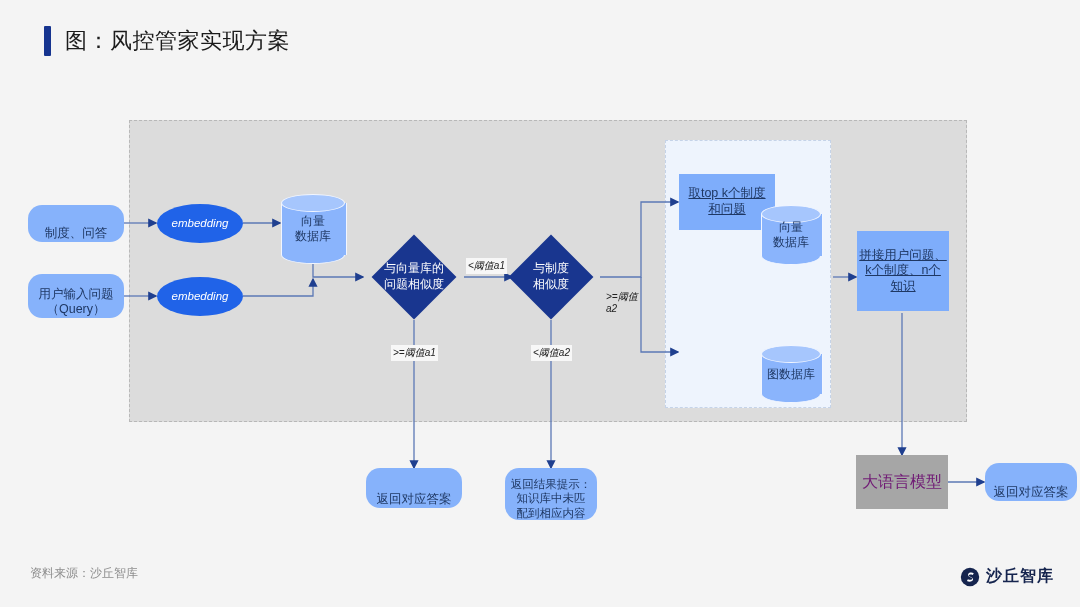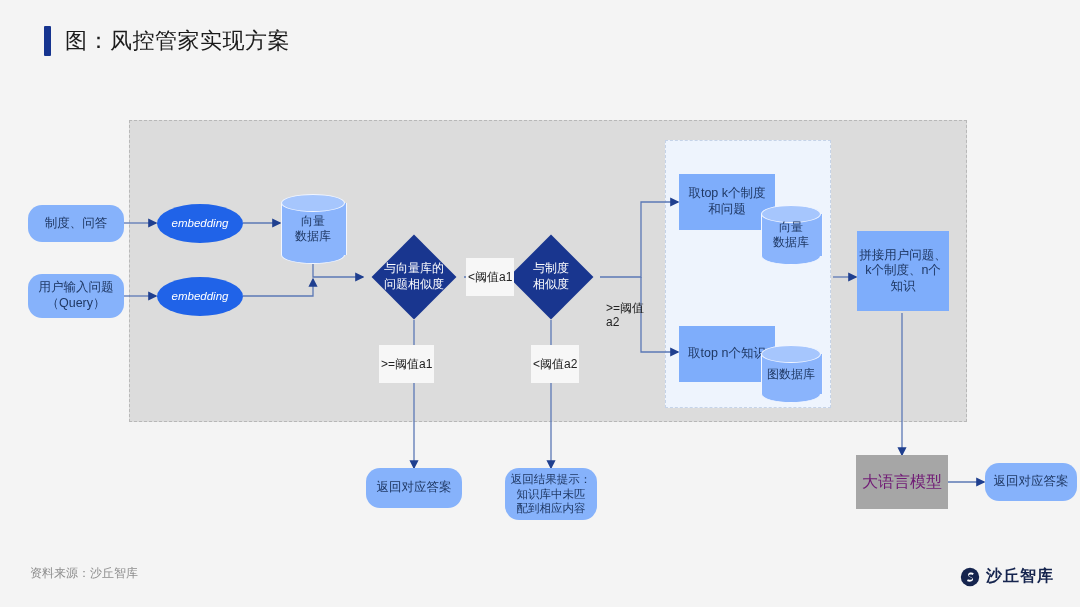--- a/index.html
+++ b/index.html
@@ -22,23 +22,23 @@
   .panel{position:absolute;box-sizing:border-box;}
   #panel-gray{left:129px;top:120px;width:838px;height:302px;background:#dcdcdc;
               border:1px dashed #b8b8b8;}
   #panel-blue{left:665px;top:140px;width:166px;height:268px;background:#eef4fd;
               border:1px dashed #c5d3e8;}
 
   
   .node{position:absolute;box-sizing:border-box;display:flex;align-items:center;
         justify-content:center;text-align:center;line-height:1.25;}
 
-  .rounded{background:#86b2fb;border-radius:14px;color:#1f3864;font-size:12.5px;}
+  .rounded{background:#86b2fb;border-radius:14px;color:#1f3864;font-size:12.5px;align-items:flex-end;}
   .ellipse{background:#2063e8;border-radius:50%;color:#ffffff;font-size:11.5px;font-style:italic;}
-  .rect{background:#7eadfb;color:#1f3864;font-size:12.5px;}
+  .rect{background:#7eadfb;color:#1f3864;font-size:12.5px;text-decoration:underline;}
   .gray-rect{background:#a6a6a6;color:#701a75;font-size:16px;}
 
   
   .diamond{position:absolute;}
   .diamond .dshape{position:absolute;left:0;top:0;width:100%;height:100%;
        background:#19368f;transform:rotate(45deg);}
   .diamond .dtext{position:absolute;left:-26px;top:0;width:calc(100% + 52px);height:100%;
        display:flex;align-items:center;justify-content:center;text-align:center;
        color:#ffffff;font-size:12px;line-height:1.3;z-index:2;}
 
@@ -48,22 +48,22 @@
        background:#8ab4fc;border-left:1px solid #f2f6ff;border-right:1px solid #f2f6ff;}
   .cyl .top{position:absolute;left:0;top:0;width:100%;height:18px;background:#a6c6fd;
        border-radius:50%;border:1px solid #f2f6ff;box-sizing:border-box;}
   .cyl .bot{position:absolute;left:0;bottom:0;width:100%;height:18px;background:#8ab4fc;
        border-radius:50%;border:1px solid #f2f6ff;box-sizing:border-box;}
   .cyl .ctext{position:absolute;left:0;top:0;width:100%;height:100%;display:flex;
        align-items:center;justify-content:center;text-align:center;color:#1f3864;
        font-size:12px;line-height:1.25;z-index:3;}
 
   
-  .elabel{position:absolute;background:#f7f7f7;color:#222;font-size:12px;
-          padding:12px 2px;line-height:1.2;white-space:pre-line;}
+  .elabel{position:absolute;background:#f7f7f7;color:#222;font-size:10px;
+          padding:2px 2px;line-height:1.2;white-space:pre-line;font-style:italic;}
   .elabel.plain{background:transparent;margin-top:32px;}
 
   
   #source-note{position:absolute;left:30px;top:565px;font-size:12px;color:#8d8d8d;}
   #logo{position:absolute;right:26px;top:566px;display:flex;align-items:center;gap:6px;}
   #logo-mark{width:20px;height:20px;}
   #logo-text{font-size:16px;color:#15244e;font-weight:bold;letter-spacing:1px;}
 </style>
 </head>
 <body>
@@ -143,41 +143,38 @@
 问题相似度</div>
   </div>
 
   <div class="diamond" style="left:521px;top:247px;width:60px;height:60px;">
     <div class="dshape"></div>
     <div class="dtext" style="white-space:pre-line;">与制度
 相似度</div>
   </div>
 
   <div class="elabel" style="left:466px;top:258px;">&lt;阈值a1</div>
-  <div class="elabel" style="left:379px;top:345px;">&gt;=阈值a1</div>
+  <div class="elabel" style="left:391px;top:345px;">&gt;=阈值a1</div>
   <div class="elabel plain" style="left:604px;top:257px;">&gt;=阈值
 a2</div>
   <div class="elabel" style="left:531px;top:345px;">&lt;阈值a2</div>
 
   <div class="node rect" style="left:679px;top:174px;width:96px;height:56px;white-space:pre-line;">
     <span>取top k个制度
 和问题</span>
   </div>
 
   <div class="cyl" style="left:761px;top:205px;width:60px;height:60px;">
     <div class="bot"></div>
     <div class="body"></div>
     <div class="top"></div>
     <div class="ctext" style="white-space:pre-line;">向量
 数据库</div>
   </div>
 
-  <div class="node rect" style="left:679px;top:326px;width:96px;height:56px;">
-    <span>取top n个知识</span>
-  </div>
 
   <div class="cyl" style="left:761px;top:345px;width:60px;height:58px;text-decoration:underline;">
     <div class="bot"></div>
     <div class="body"></div>
     <div class="top"></div>
     <div class="ctext">图数据库</div>
   </div>
 
   <div class="node rect" style="left:857px;top:231px;width:92px;height:80px;white-space:pre-line;">
     <span>拼接用户问题、

